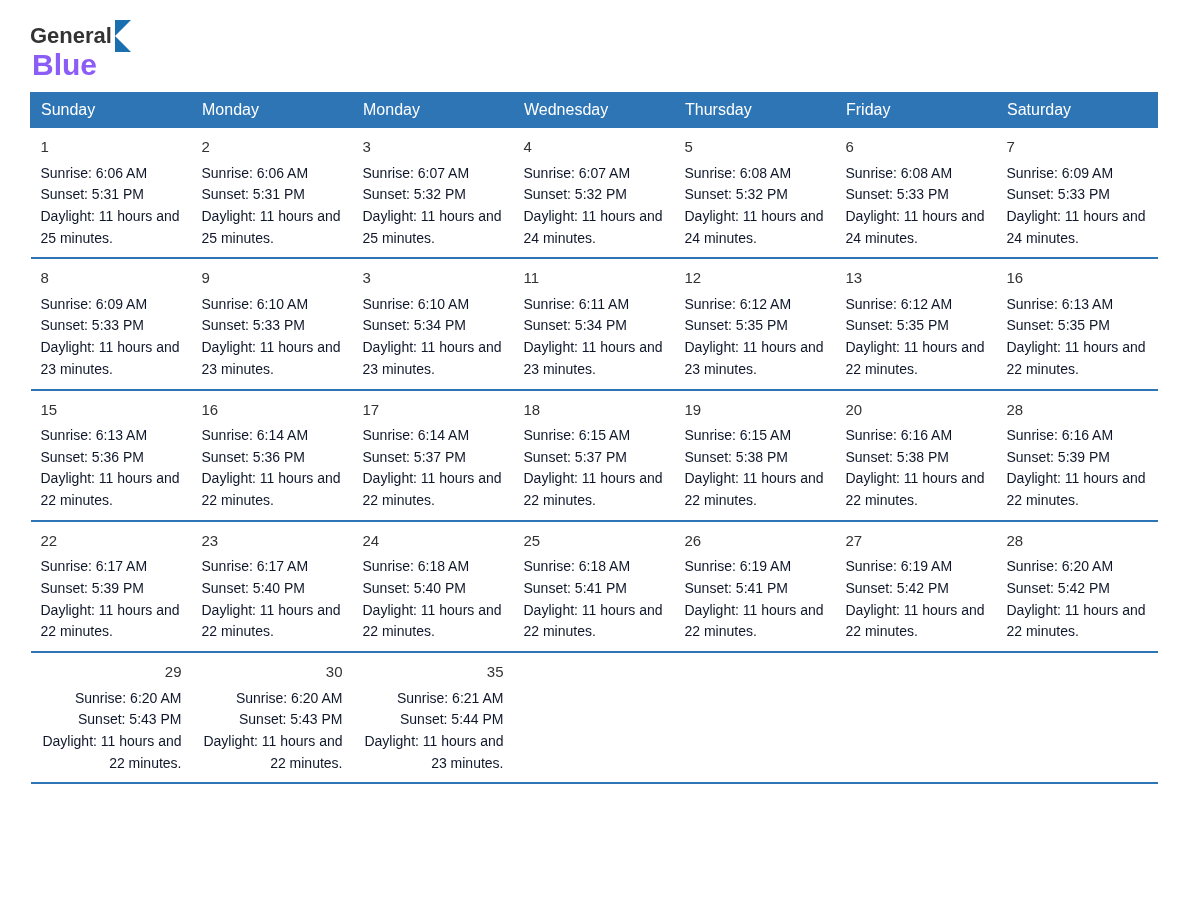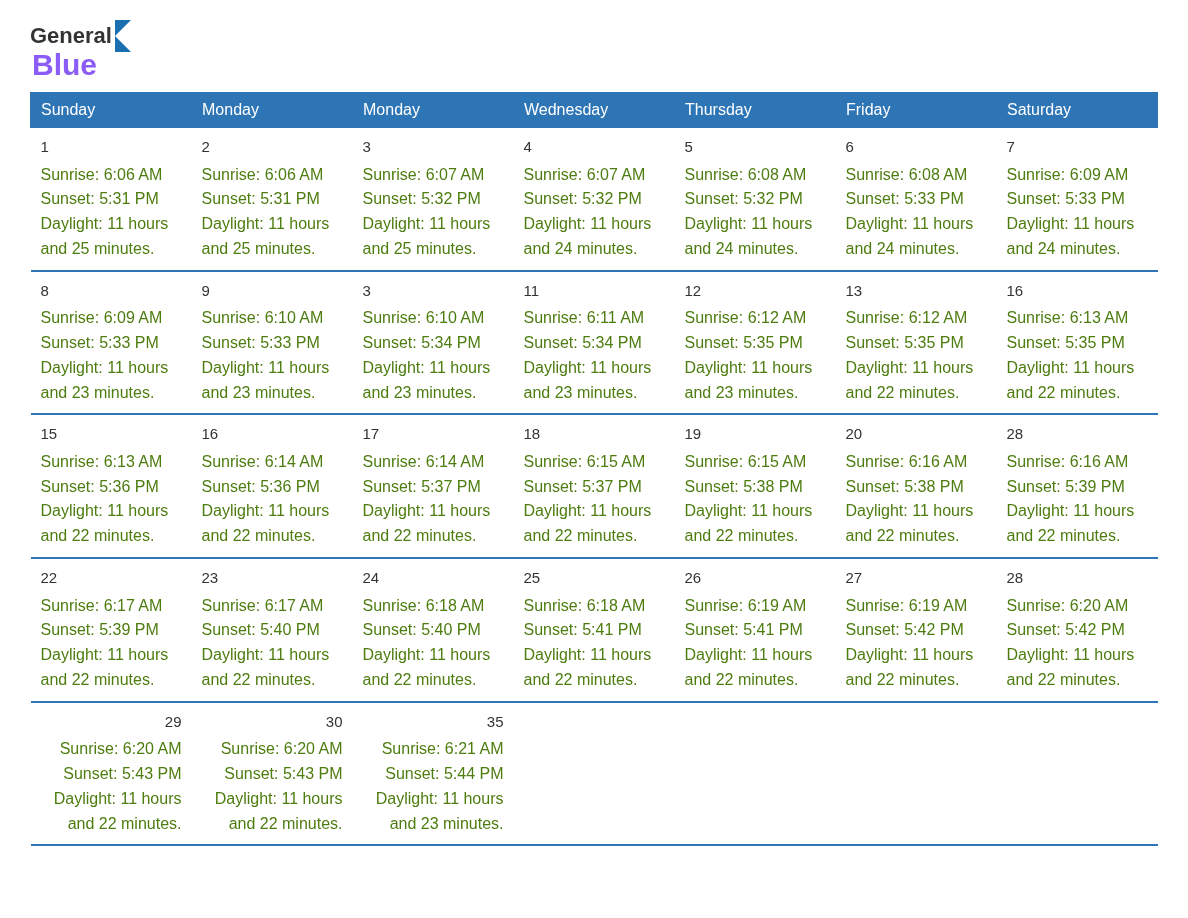--- a/index.html
+++ b/index.html
@@ -68,22 +68,22 @@
       border-bottom: 2px solid #2e75b6;
       text-align: right;
     }
     .day-number {
       font-size: 15px;
       font-weight: normal;
       display: block;
       margin-bottom: 4px;
     }
     .day-info {
-      font-size: 16px;
-      color: #4d7c0f;
+      font-size: 14px;
+      color: #0f172a;
       line-height: 1.55;
     }
     .empty-cell {
       background: #fff;
     }
   </style>
 </head>
 <body>
 
 <div class="header">

